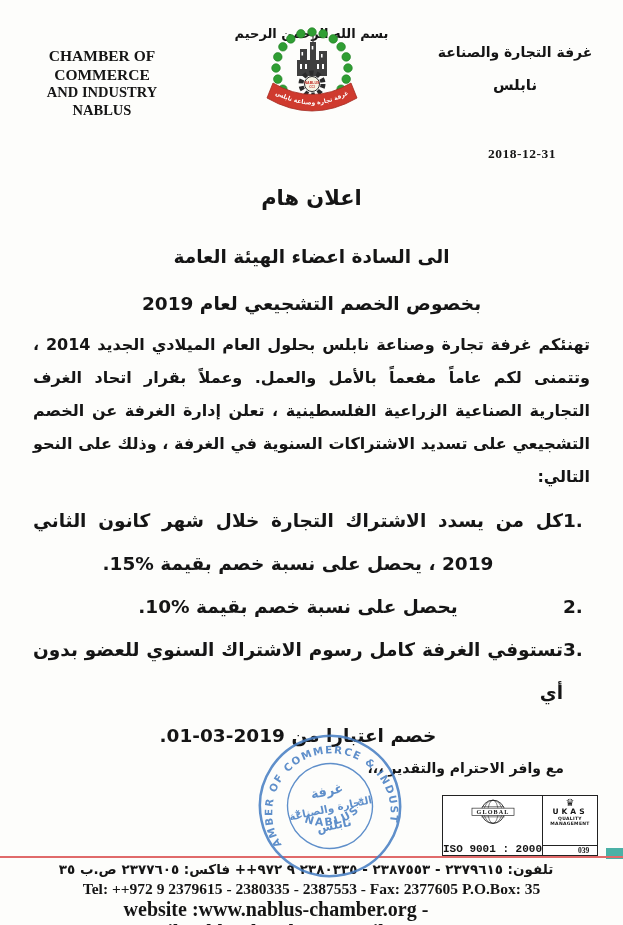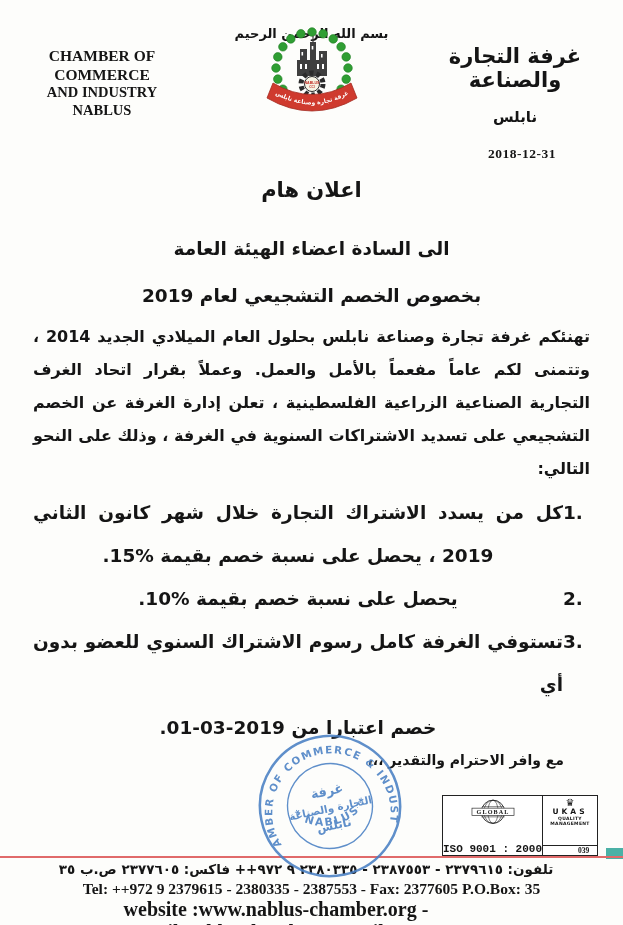--- a/index.html
+++ b/index.html
@@ -16,29 +16,29 @@
 
   
   .bismillah{position:absolute;top:26px;left:0;width:623px;text-align:center;
              font-size:13px;direction:rtl;}
   .org-en{position:absolute;top:46px;left:6px;width:192px;text-align:center;
           font-family:"Liberation Serif","DejaVu Serif",serif;line-height:1.23;}
   .org-en .l1{font-size:15.5px;}
   .org-en .l2,.org-en .l3{font-size:14.5px;}
   .logo{position:absolute;top:24px;left:255px;width:116px;height:102px;}
   .org-ar{position:absolute;top:44px;right:2px;width:212px;text-align:center;direction:rtl;}
-  .org-ar .title{font-size:21px;}
+  .org-ar .title{font-size:14px;}
   .org-ar .city{font-size:15px;margin-top:16px;}
 
   
   .main{position:absolute;top:146px;left:33px;width:557px;}
   .date-row{text-align:right;padding-right:34px;
             font-family:"Liberation Serif","DejaVu Serif",serif;
             font-size:13.5px;letter-spacing:.5px;}
-  .t-main{margin-top:16px;text-align:center;font-size:21px;direction:rtl;}
+  .t-main{margin-top:24px;text-align:center;font-size:21px;direction:rtl;}
   .t-sub1{margin-top:36px;text-align:center;font-size:18.5px;direction:rtl;}
   .t-sub2{margin-top:26px;text-align:center;font-size:18.5px;direction:rtl;}
   .intro{margin-top:14px;direction:rtl;text-align:justify;
          font-size:16px;line-height:33px;}
   .list{margin-top:6px;direction:rtl;font-size:18.5px;line-height:43px;}
   .list-item{display:flex;}
   .marker{width:27px;flex:0 0 27px;direction:ltr;}
   .item-text{flex:1;}
   .item-l1{text-align:justify;text-align-last:justify;-moz-text-align-last:justify;}
   .item-l2{text-align:center;}

